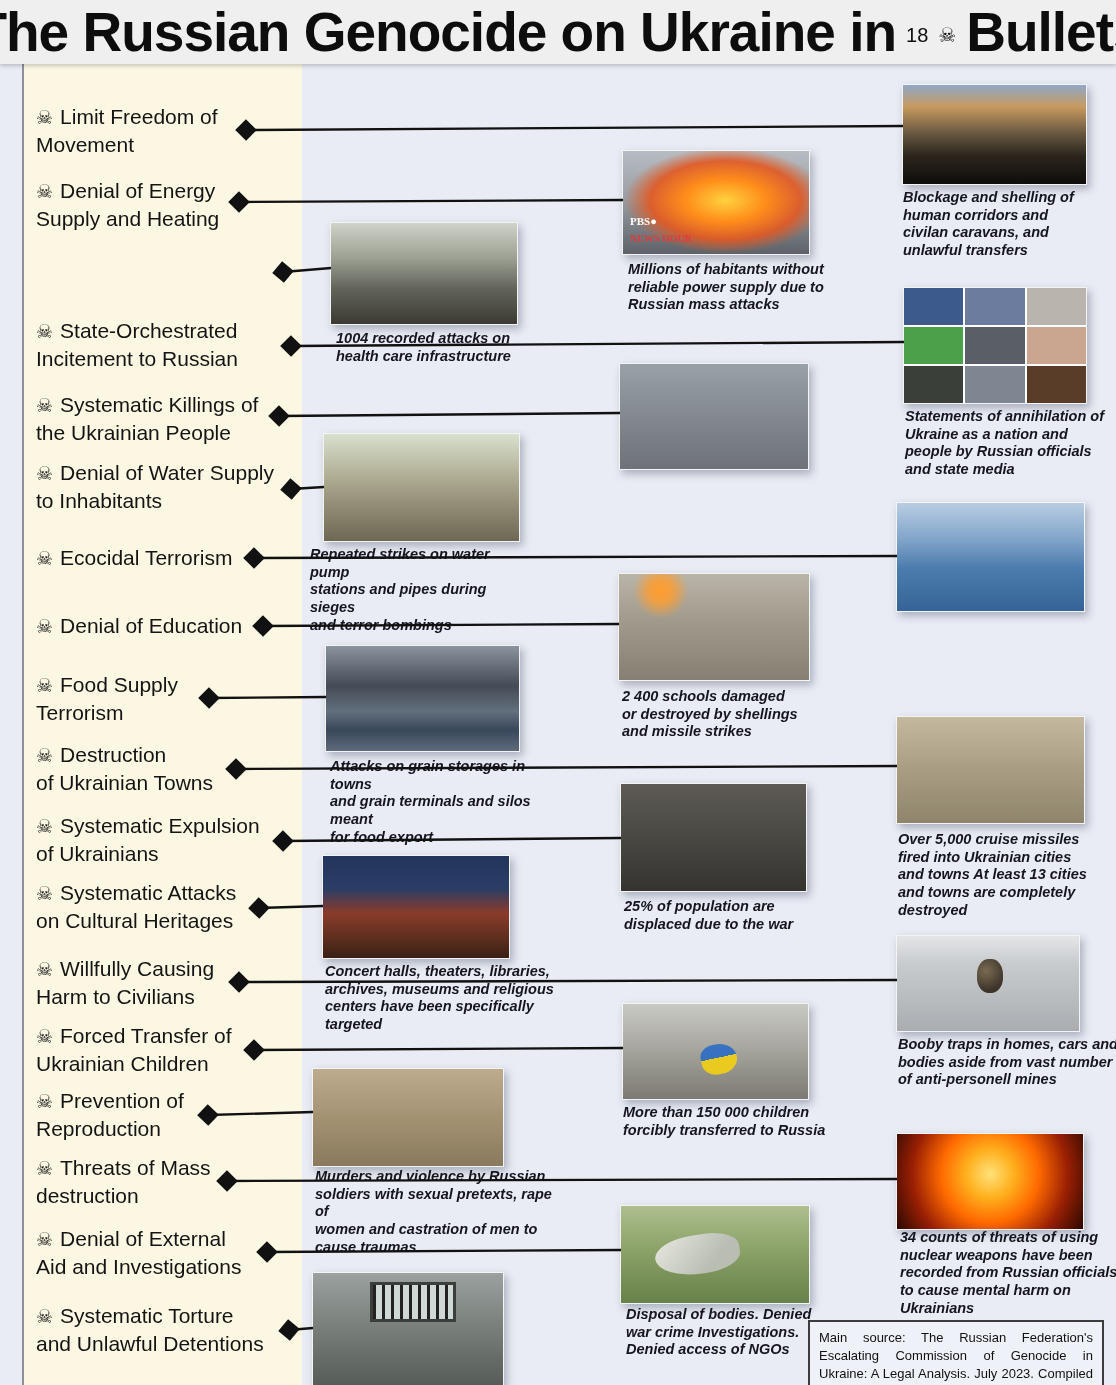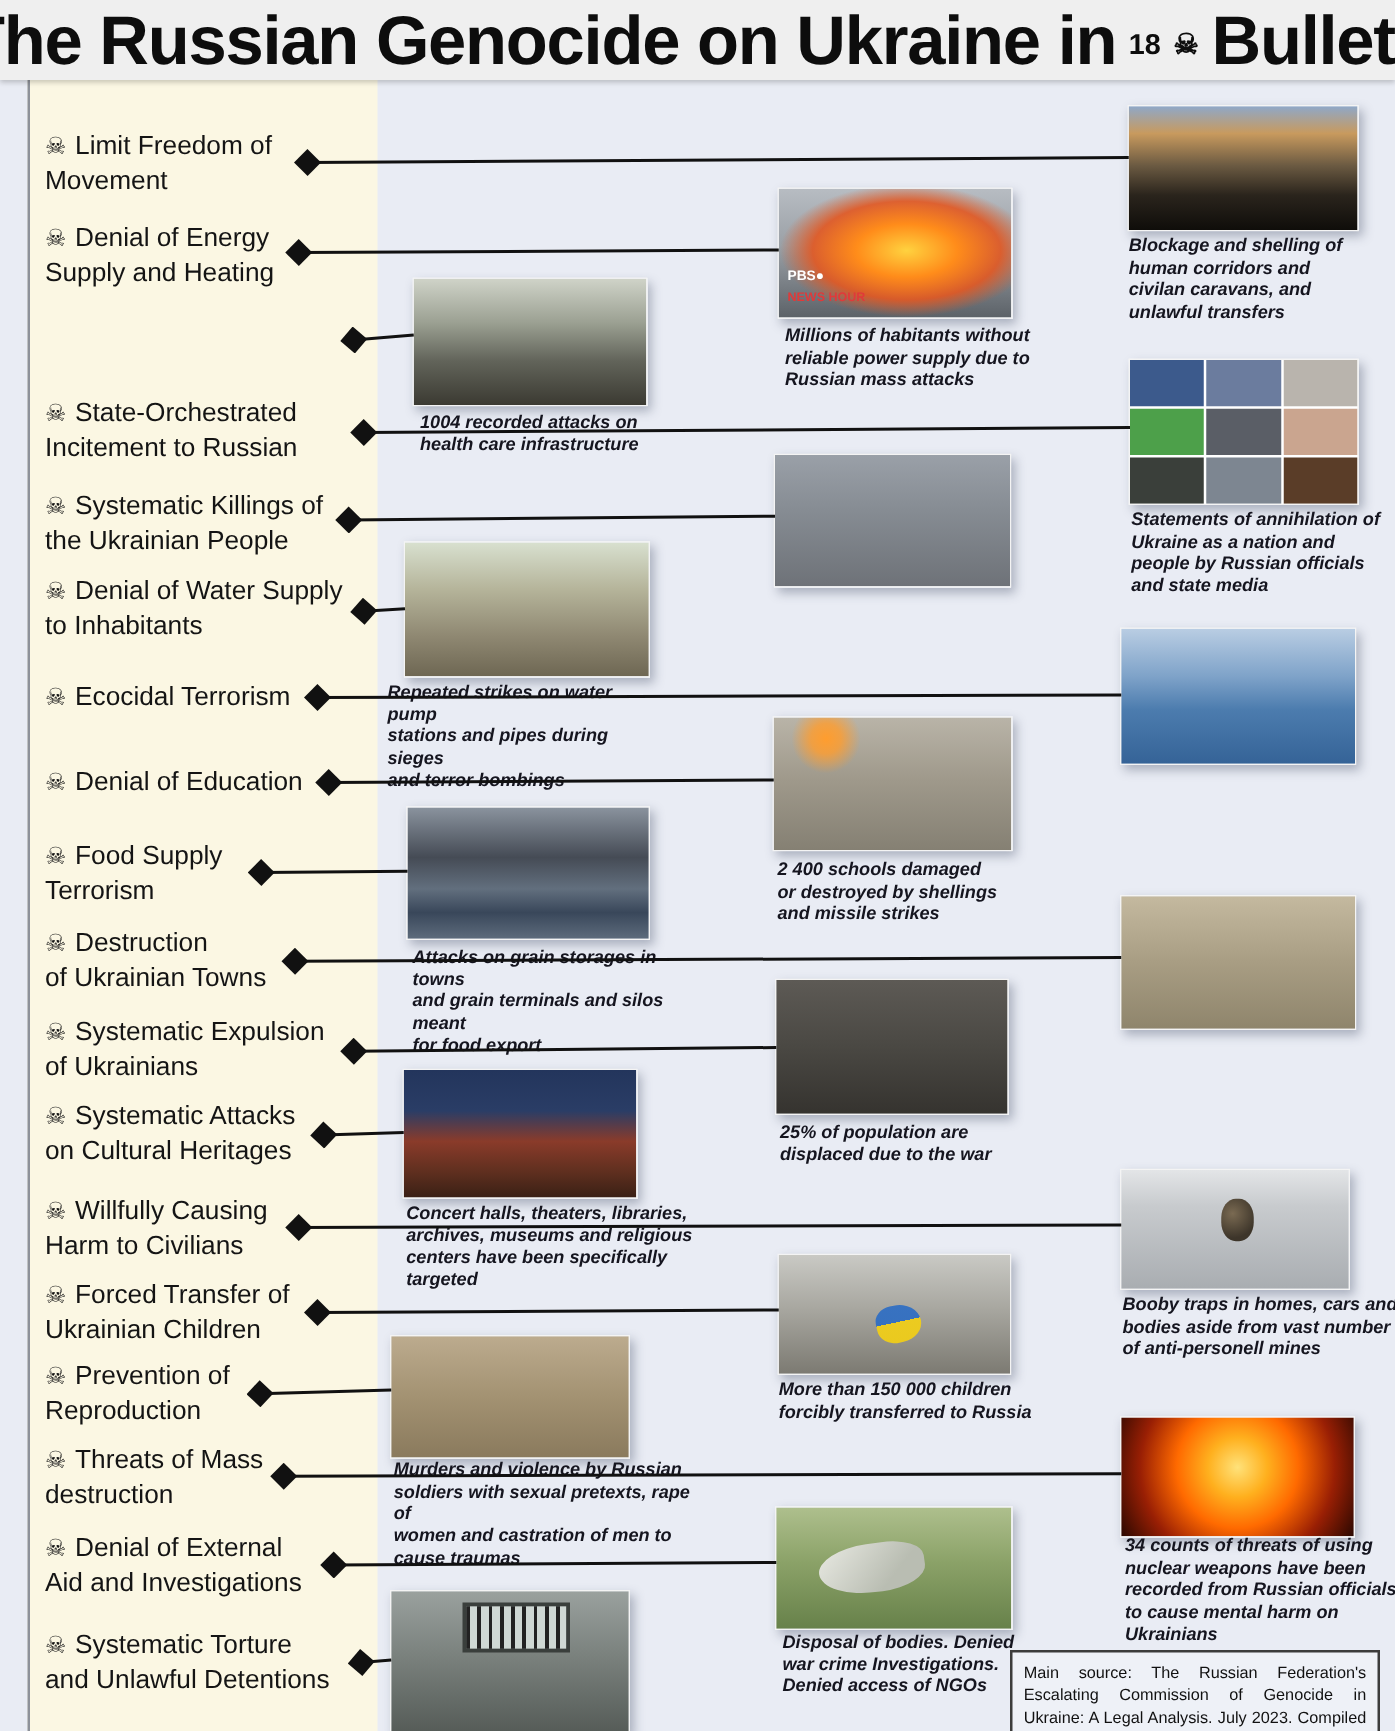--- a/index.html
+++ b/index.html
@@ -3,31 +3,31 @@
 <meta charset="utf-8">
 <style>
   html,body{margin:0;padding:0;background:#cfd4e0;}
   #page{position:relative;width:1116px;height:1385px;background:#e9ecf4;overflow:hidden;
         font-family:"Liberation Sans",sans-serif;}
   
   #titlebar{position:absolute;left:0;top:0;width:1116px;height:64px;background:#efefef;
             display:flex;align-items:center;justify-content:center;gap:10px;
             box-shadow:0 2px 4px rgba(0,0,0,.2);z-index:5;}
   #titlebar .t-big{font-size:55px;font-weight:800;letter-spacing:-1px;color:#0d0d0d;white-space:nowrap;}
-  #titlebar .t-small{font-size:23px;font-weight:700;color:#0d0d0d;padding-top:6px;}
+  #titlebar .t-small{font-size:20px;font-weight:400;color:#0d0d0d;padding-top:6px;}
   
   #bullet-panel{position:absolute;left:22px;top:64px;width:278px;height:1321px;
                 background:#fbf7e3;border-left:2px solid #8d9199;}
   .bullet{position:absolute;left:36px;width:256px;font-size:21px;line-height:27px;
           color:#141414;font-weight:400;}
   .bullet .skull{font-size:19px;margin-right:7px;}
   .bullet .blabel{white-space:pre-line;}
   
   .photo{position:absolute;border:1px solid #f4f4f4;box-shadow:3px 4px 8px rgba(50,60,85,.35);
-         overflow:hidden;}
+         overflow:hidden;font-family:Liberation Serif, serif;}
   .caption{position:absolute;font-style:italic;font-weight:700;font-size:14.5px;line-height:1.22;
            color:#15151f;white-space:pre-line;}
   .ph-bridge{background:linear-gradient(180deg,#8fa8c8 0%,#c89a5e 22%,#6b5a42 48%,#2a241c 72%,#0f0d0a 100%);}
   .ph-power{background:radial-gradient(ellipse at 55% 48%,#ffd23f 0%,#ff8c1a 28%,rgba(226,88,34,.9) 52%,rgba(120,120,120,0) 70%),
             linear-gradient(180deg,#b7bcc2 0%,#9aa0a6 45%,#5c6268 100%);}
   .ph-hospital{background:linear-gradient(180deg,#cfd3c8 0%,#9ba092 35%,#62645a 65%,#3b3a32 100%);}
   .ph-officials{display:grid;grid-template-columns:1fr 1fr 1fr;grid-template-rows:1fr 1fr 1fr;gap:2px;background:#fff;}
   .ph-officials span{display:block;}
   .ph-officials span:nth-child(1){background:#3c5a8c;}
   .ph-officials span:nth-child(2){background:#6b7c9e;}
@@ -229,20 +229,25 @@
       <span></span>
   </div>
   <div class="caption" style="left:905px;top:408px;width:200px">Statements of annihilation of
 Ukraine as a nation and
 people by Russian officials
 and state media</div>
 
   <div class="photo ph-dam" style="left:896px;top:502px;width:187px;height:108px"></div>
 
   <div class="photo ph-ruins" style="left:896px;top:716px;width:187px;height:106px"></div>
+  <div class="caption" style="left:898px;top:831px;width:210px">Over 5,000 cruise missiles
+fired into Ukrainian cities
+and towns At least 13 cities
+and towns are completely
+destroyed</div>
 
   <div class="photo ph-grenade" style="left:896px;top:935px;width:182px;height:95px">
     <span class="grenade-detail"></span>
   </div>
   <div class="caption" style="left:898px;top:1036px;width:225px">Booby traps in homes, cars and
 bodies aside from vast number
 of anti-personell mines</div>
 
   <div class="photo ph-nuke" style="left:896px;top:1133px;width:186px;height:95px"></div>
   <div class="caption" style="left:900px;top:1229px;width:220px">34 counts of threats of using

